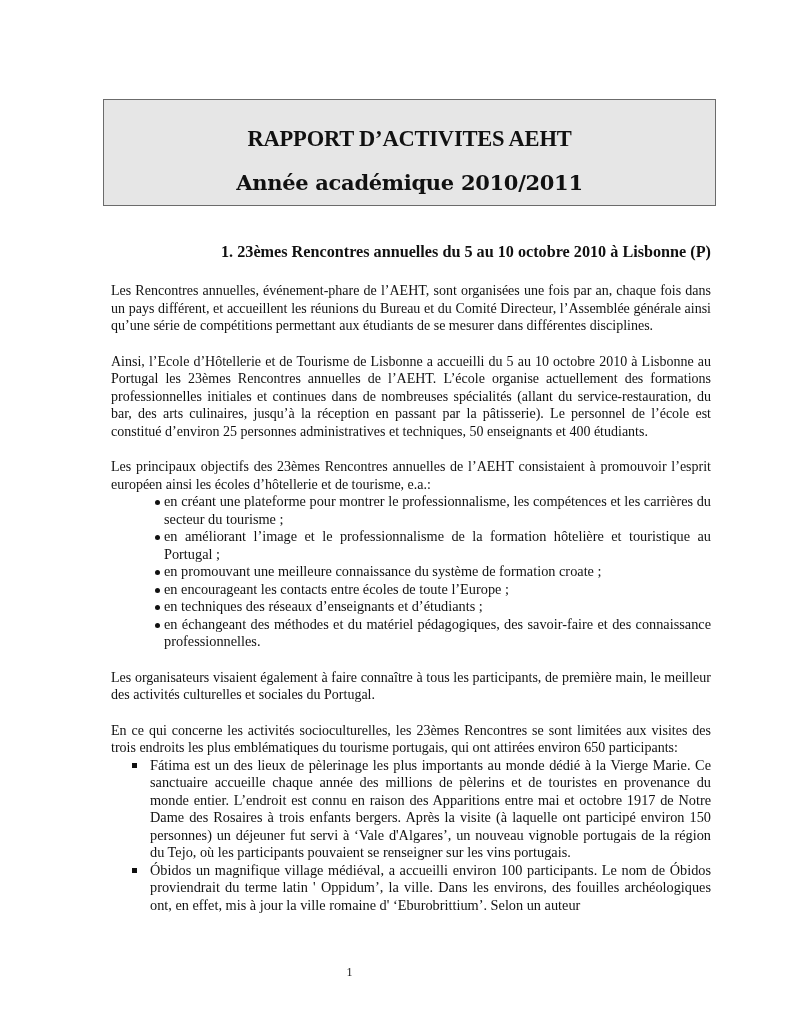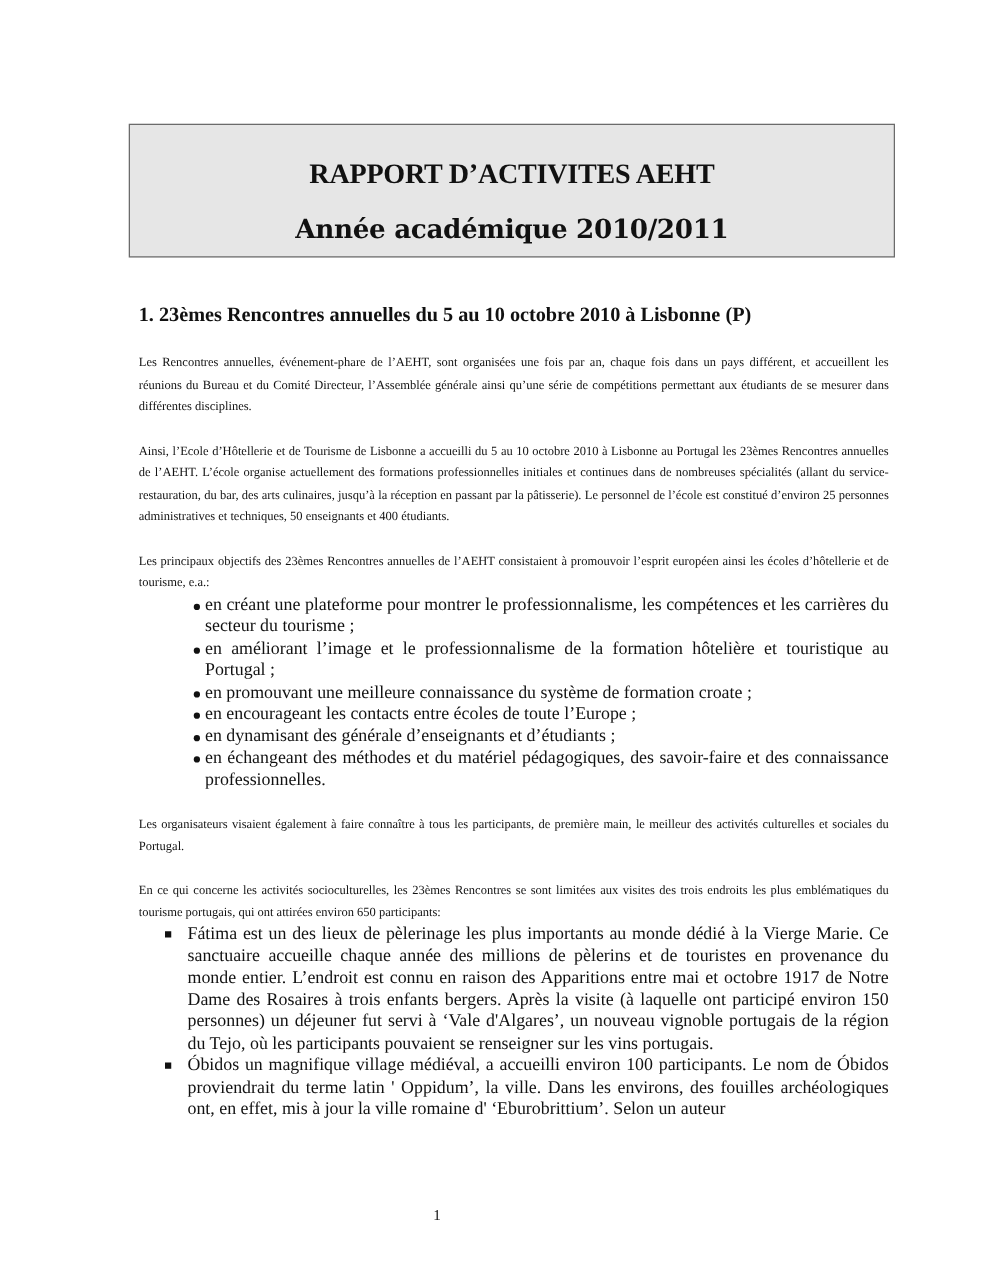--- a/index.html
+++ b/index.html
@@ -57,24 +57,25 @@
       position: absolute;
       left: 111px;
       top: 243px;
       width: 600px;
     }
     .section-heading {
       font-weight: bold;
       font-size: 16.2px;
       margin: 0 0 20px 0;
       line-height: 19px;
+      text-align: right;
     }
     p {
       margin: 0 0 18px 0;
-      font-size: 10px;
+      font-size: 14px;
       line-height: 17.5px;
       text-align: justify;
     }
     ul {
       margin: 0 0 18px 0;
       padding: 0;
       list-style: none;
     }
     ul li {
       position: relative;
@@ -157,21 +158,21 @@
         <li>
           <span class="bullet"></span>
           <span class="text">en promouvant une meilleure connaissance du système de formation croate ;</span>
         </li>
         <li>
           <span class="bullet"></span>
           <span class="text">en encourageant les contacts entre écoles de toute l’Europe ;</span>
         </li>
         <li>
           <span class="bullet"></span>
-          <span class="text">en dynamisant des générale d’enseignants et d’étudiants ;</span>
+          <span class="text">en techniques des réseaux d’enseignants et d’étudiants ;</span>
         </li>
         <li>
           <span class="bullet"></span>
           <span class="text">en échangeant des méthodes et du matériel pédagogiques, des savoir-faire et des connaissance professionnelles.</span>
         </li>
       </ul>
     </div>
 
     <p>Les organisateurs visaient également à faire connaître à tous les participants, de première main, le meilleur des activités culturelles et sociales du Portugal.</p>
     <p>En ce qui concerne les activités socioculturelles, les 23èmes Rencontres se sont limitées aux visites des trois endroits les plus emblématiques du tourisme portugais, qui ont attirées environ 650 participants:</p>

